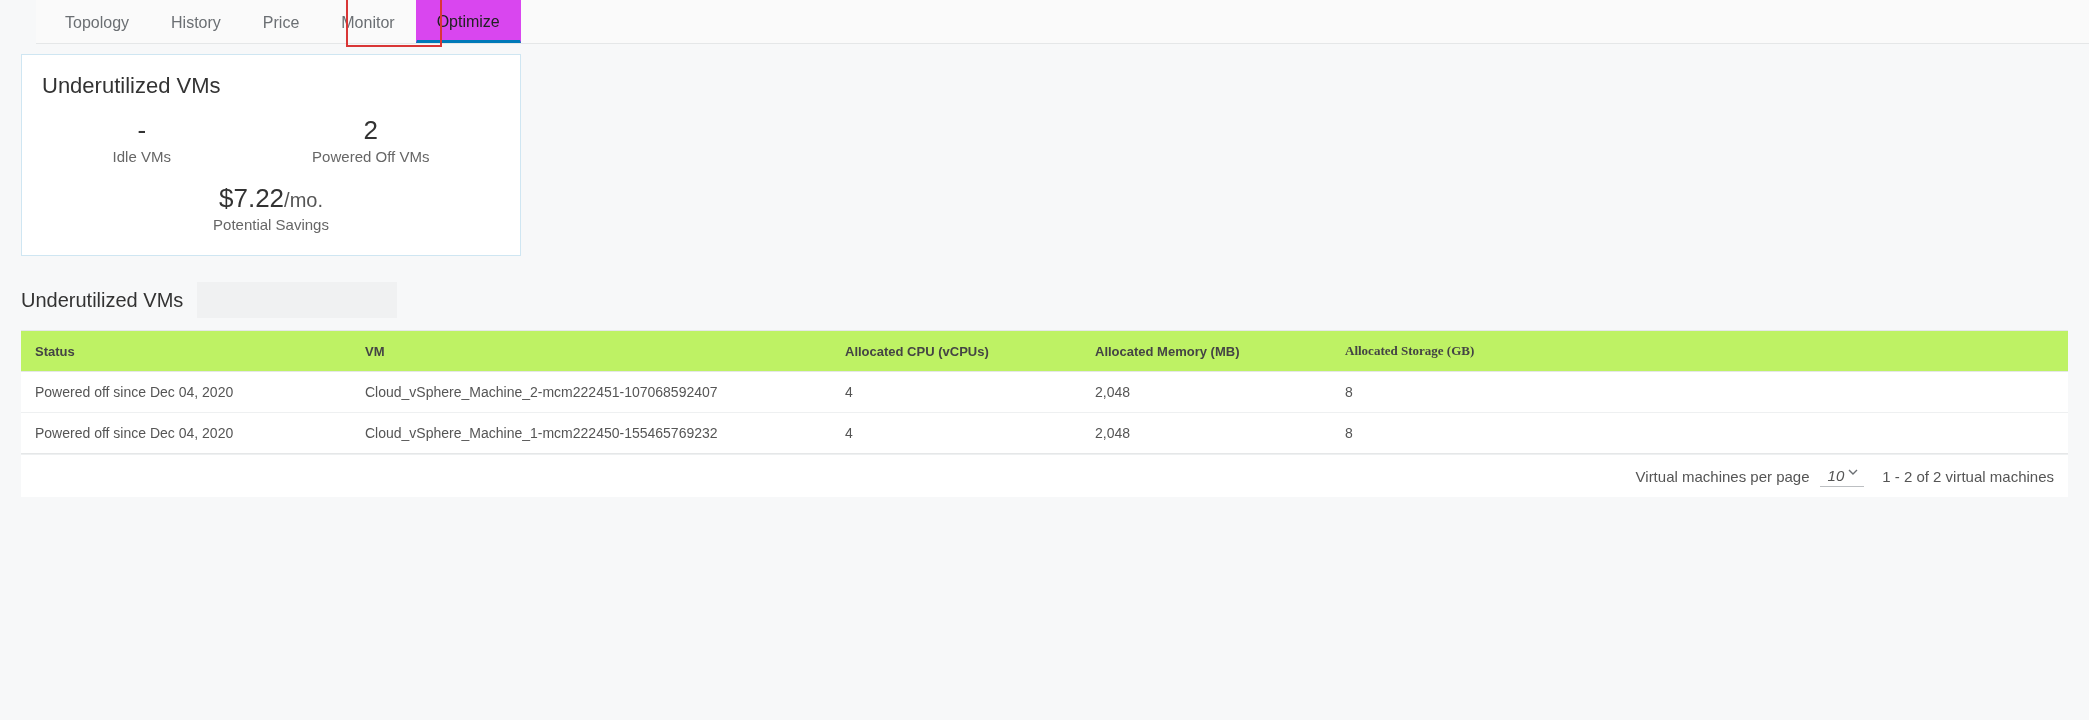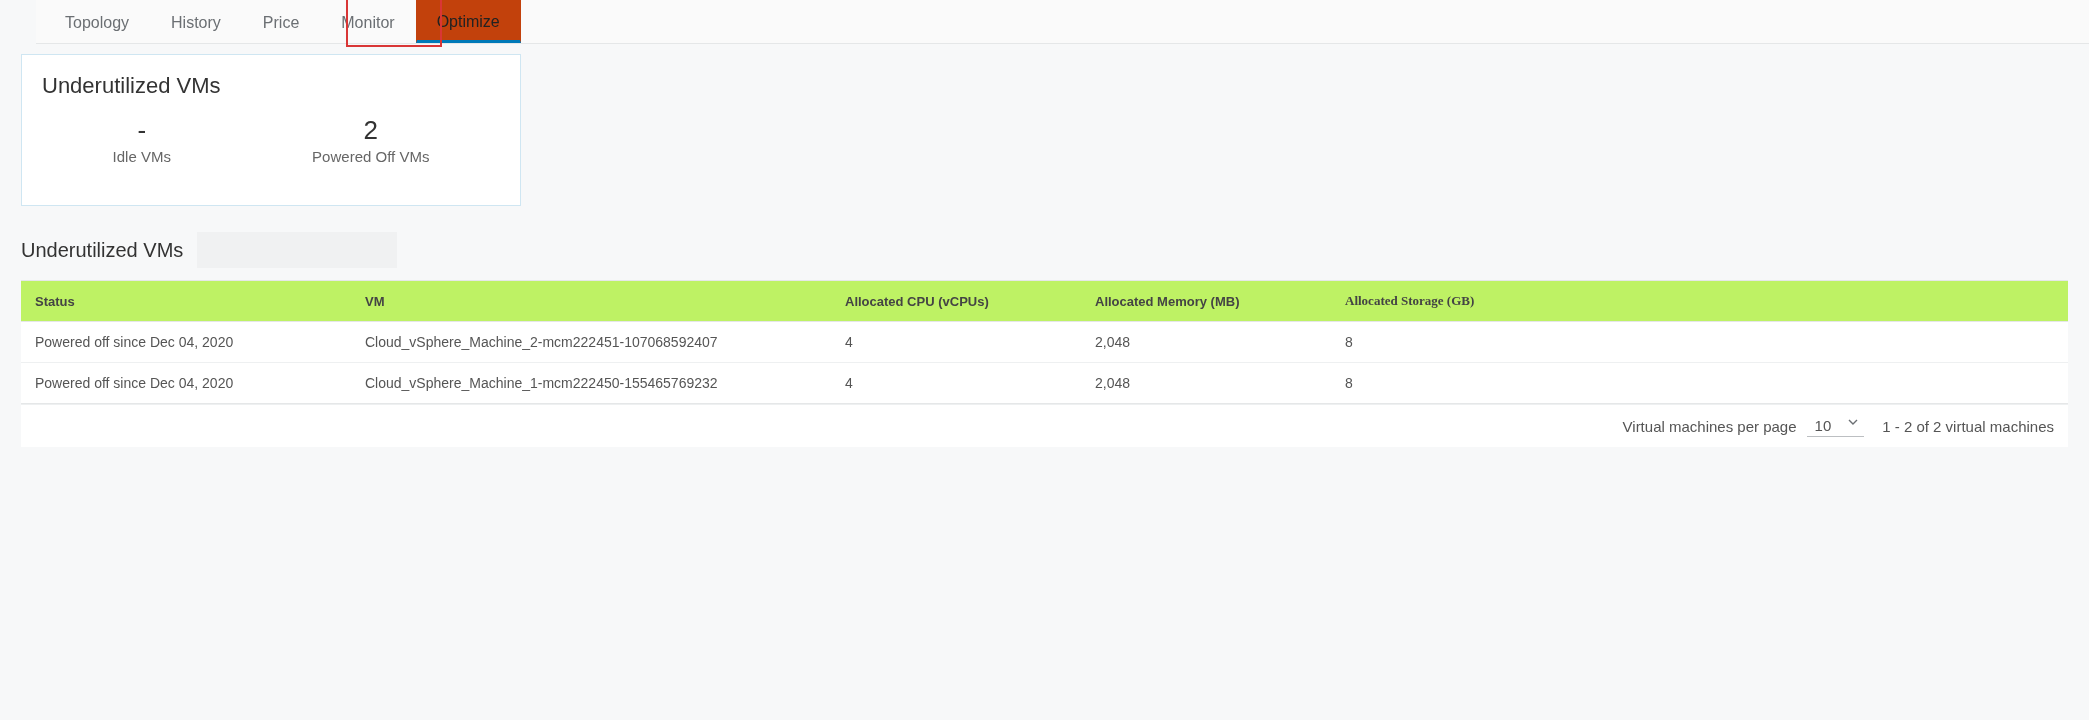--- a/index.html
+++ b/index.html
@@ -23,21 +23,21 @@
     color: #6b6f73;
     font-size: 16px;
     cursor: pointer;
     border: 1px solid transparent;
     display: flex;
     align-items: center;
   }
   .tab.active {
     color: #222;
     border-bottom: 3px solid #0079b8;
-    background: #c2410c;
+    background: #d946ef;
   }
   .tab-highlight {
     position: absolute;
     border: 2px solid #d93636;
     pointer-events: none;
   }
   .content {
     padding: 10px 21px;
   }
   .card {
@@ -145,24 +145,25 @@
     color: #555;
     gap: 18px;
   }
   .per-page {
     display: flex;
     align-items: center;
     gap: 10px;
   }
   .per-page-select {
     display: flex;
-    gap: 17px;
+    gap: 4px;
     border-bottom: 1px solid #bcbfc2;
     padding: 2px 6px 2px 8px;
     cursor: pointer;
+    font-style: italic;
   }
   .chevron {
     width: 10px; height: 10px;
   }
   .tabs-wrap { position: relative; padding-left: 36px; }
 </style>
 </head>
 <body>
 
 <div class="tabs-wrap">
@@ -181,20 +182,26 @@
     <div class="card-title">Underutilized VMs</div>
     <div class="stats-row">
       <div class="stat">
         <div class="stat-value">-</div>
         <div class="stat-label">Idle VMs</div>
       </div>
       <div class="stat">
         <div class="stat-value">2</div>
         <div class="stat-label">Powered Off VMs</div>
       </div>
+    </div>
+    <div class="savings">
+      <div>
+        <span class="savings-value">$7.22</span><span class="savings-unit">/mo.</span>
+      </div>
+      <div class="savings-label">Potential Savings</div>
     </div>
   </div>
 
   <div class="section-heading-row">
     <div class="section-heading">Underutilized VMs</div>
     <div class="section-blank"></div>
   </div>
 
   <table class="vm-table">
     <thead>

